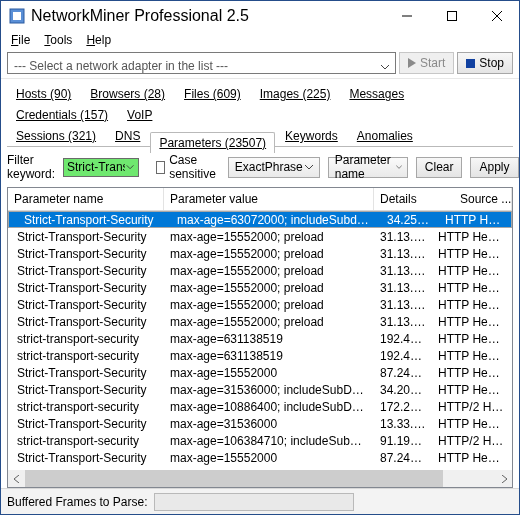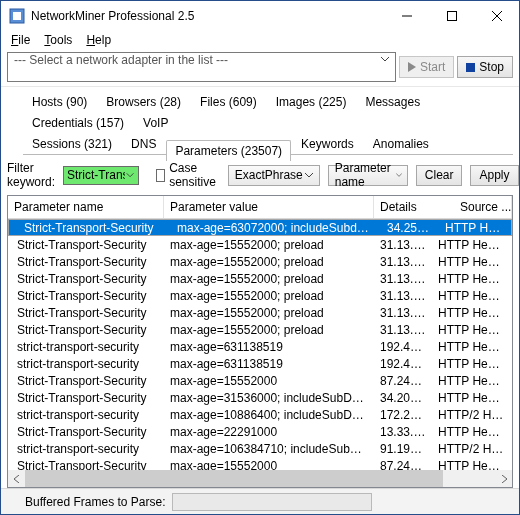--- a/index.html
+++ b/index.html
@@ -14,52 +14,52 @@
     display:flex; flex-direction:column;
     overflow:hidden;
   }
   
   .titlebar {
     height:30px; display:flex; align-items:center;
     background:#fff;
     padding-left:8px;
   }
   .titlebar .icon { width:16px; height:16px; margin-right:6px; }
-  .titlebar .title { flex:1; font-size:12px; }
+  .titlebar .title { flex:1; font-size:16px; }
   .winbtns { display:flex; }
   .winbtn { width:45px; height:30px; display:flex; align-items:center; justify-content:center; }
   .winbtn svg { stroke:#000; stroke-width:1; fill:none; }
   
   .menubar { padding:2px 10px 3px; display:flex; gap:14px; }
   .menuitem { }
   .menuitem u { text-decoration: underline; }
   
   .adapter-row {
     display:flex; align-items:center; gap:3px;
     padding:2px 6px 4px 6px;
     border-bottom:1px solid #e8e8e8;
   }
   .adapter-select {
-    flex:1; height:30px;
+    flex:1; height:22px;
     border:1px solid #7a7a7a; background:#fff;
-    display:flex; align-items:flex-start; justify-content:space-between;
+    display:flex; align-items:flex-end; justify-content:space-between;
     padding:0 4px 0 6px; color:#555;
   }
   .chev { width:12px;height:12px; }
   .btn {
     height:22px; padding:7px 8px;
     background:linear-gradient(#f7f7f7,#e4e4e4);
     border:1px solid #a7a7a7;
     display:flex; align-items:center; gap:4px;
   }
   .btn.disabled { color:#8a8a8a; border-color:#c7c7c7; background:#efefef;}
   .tri-play { width:0;height:0;border-top:5px solid transparent;border-bottom:5px solid transparent;border-left:8px solid #8a8a8a;}
   .sq-stop { width:9px;height:9px; background:#1040a0;}
   
-  .tabs { padding:4px 6px 0 22px; }
+  .tabs { padding:4px 6px 0 6px;text-decoration:underline; }
   .tabrow { display:flex; flex-wrap:wrap; gap:0; }
   .tab {
     padding:3px 8px 3px 8px;
     border:1px solid transparent;
     border-bottom:none;
     margin-right:1px;
     color:#000;
   }
   .tabrow2 { border-bottom:1px solid #b9b9b9; position:relative;}
   .tab.active {
@@ -117,21 +117,21 @@
   .hscroll {
     height:17px; background:#f0f0f0;
     display:flex; align-items:center;
   }
   .hscroll .arrow { width:17px;height:17px; display:flex;align-items:center;justify-content:center;}
   .hscroll .track { flex:1; height:17px; position:relative;}
   .hscroll .thumb { position:absolute; left:0; top:0; height:17px; width:89%; background:#cdcdcd;}
   
   .statusbar {
     height:26px; border-top:1px solid #d8d8d8;
-    display:flex; align-items:center; padding:0 24px; gap:6px;
+    display:flex; align-items:center; padding:0 6px; gap:6px;
     background:#f3f3f3;
   }
   .sunk {
     height:18px; border:1px solid #b9b9b9; background:#e9e9e9;
     flex:0 0 200px;
   }
 </style>
 </head>
 <body>
 
@@ -310,21 +310,21 @@
         <div class="td c3">HTTP Header</div>
       </div>
       <div class="trow">
         <div class="td c0">strict-transport-security</div>
         <div class="td c1">max-age=10886400; includeSubDomai...</div>
         <div class="td c2">172.217....</div>
         <div class="td c3">HTTP/2 Header</div>
       </div>
       <div class="trow">
         <div class="td c0">Strict-Transport-Security</div>
-        <div class="td c1">max-age=22291000</div>
+        <div class="td c1">max-age=31536000</div>
         <div class="td c2">13.33.44...</div>
         <div class="td c3">HTTP Header</div>
       </div>
       <div class="trow">
         <div class="td c0">strict-transport-security</div>
         <div class="td c1">max-age=106384710; includeSubDom...</div>
         <div class="td c2">91.198.1...</div>
         <div class="td c3">HTTP/2 Header</div>
       </div>
       <div class="trow">

